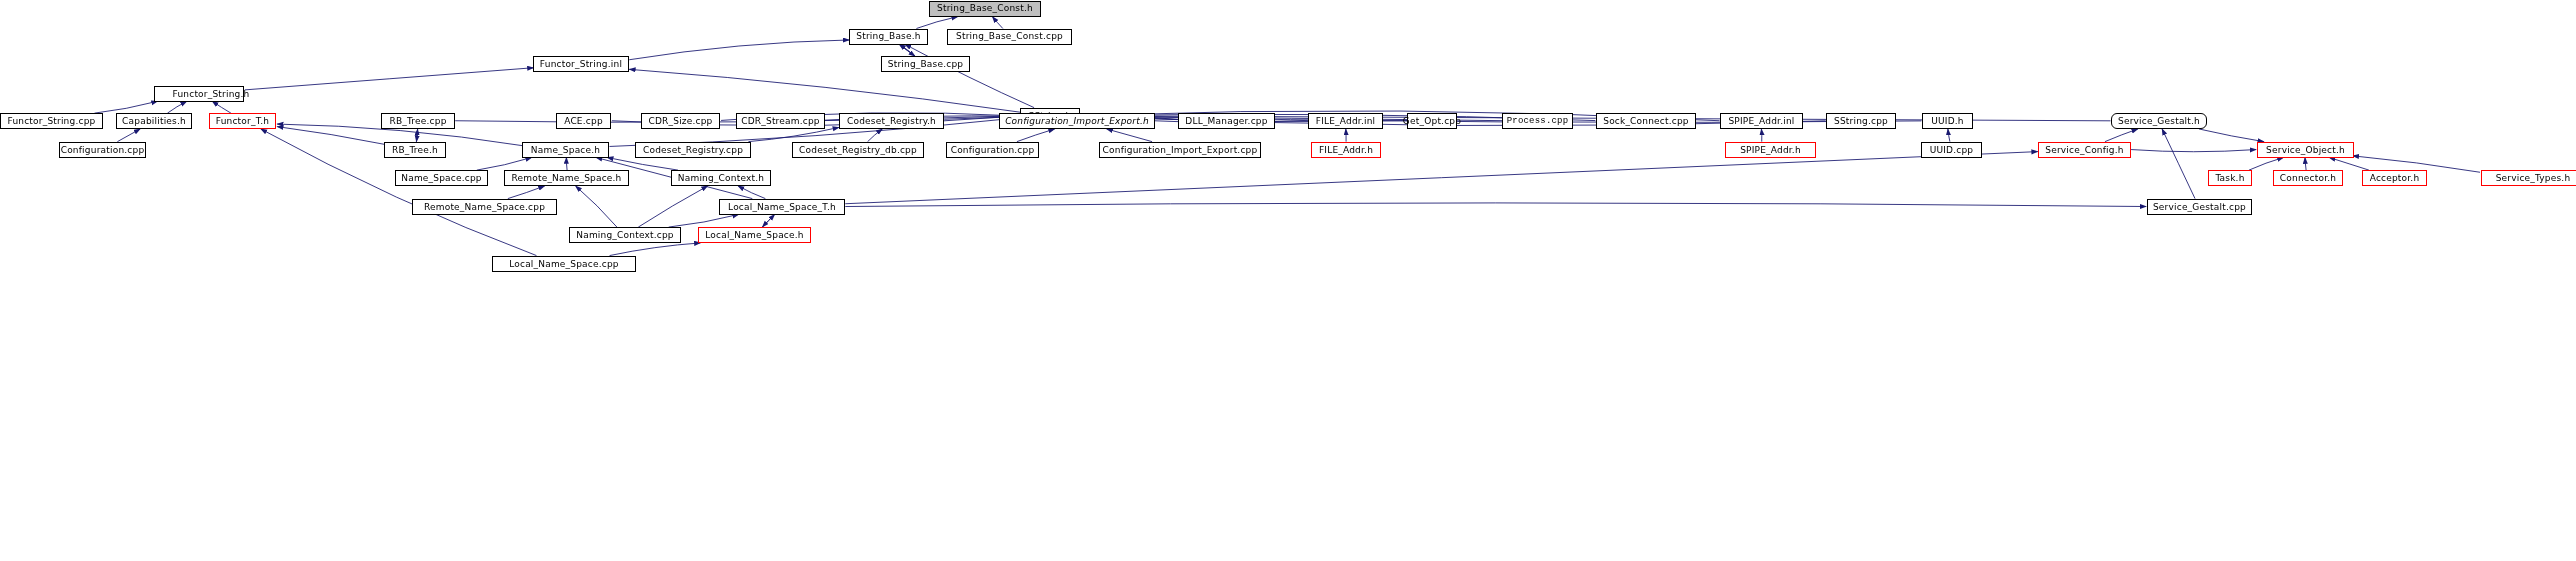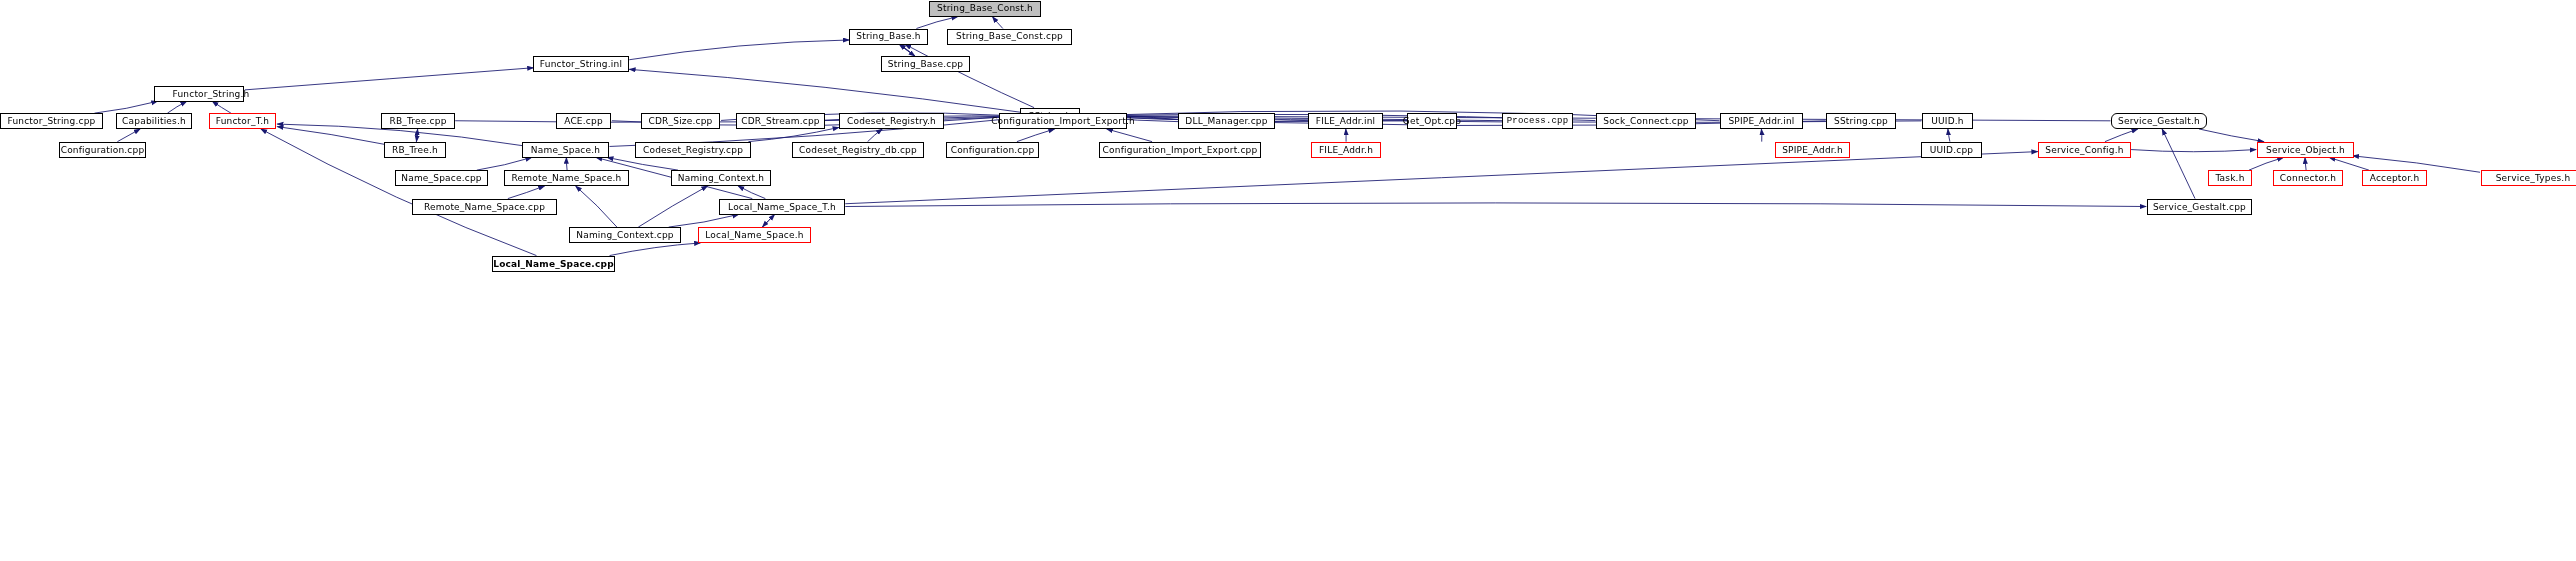--- a/index.html
+++ b/index.html
@@ -147,21 +147,21 @@
       </div>
       <div class="node" style="left: 641px; top: 113px; width: 79px;">
         <span>CDR_Size.cpp</span>
       </div>
       <div class="node" style="left: 736px; top: 113px; width: 89px;">
         <span>CDR_Stream.cpp</span>
       </div>
       <div class="node" style="left: 839px; top: 113px; width: 105px;">
         <span>Codeset_Registry.h</span>
       </div>
-      <div class="node" style="left: 999px; top: 113px; width: 128px;">
+      <div class="node" style="left: 999px; top: 113px; width: 156px; font-style: italic;">
         <span>Configuration_Import_Export.h</span>
       </div>
       <div class="node" style="left: 1178px; top: 113px; width: 97px;">
         <span>DLL_Manager.cpp</span>
       </div>
       <div class="node" style="left: 1308px; top: 113px; width: 75px;">
         <span>FILE_Addr.inl</span>
       </div>
       <div class="node" style="left: 1407px; top: 113px; width: 50px;">
         <span>Get_Opt.cpp</span>
@@ -201,21 +201,21 @@
       </div>
       <div class="node" style="left: 946px; top: 142px; width: 93px;">
         <span>Configuration.cpp</span>
       </div>
       <div class="node" style="left: 1099px; top: 142px; width: 162px;">
         <span>Configuration_Import_Export.cpp</span>
       </div>
       <div class="node red" style="left: 1311px; top: 142px; width: 70px;">
         <span>FILE_Addr.h</span>
       </div>
-      <div class="node red" style="left: 1775px; top: 142px; width: 75px;">
+      <div class="node red" style="left: 1725px; top: 142px; width: 91px;">
         <span>SPIPE_Addr.h</span>
       </div>
       <div class="node" style="left: 1921px; top: 142px; width: 61px;">
         <span>UUID.cpp</span>
       </div>
       <div class="node red" style="left: 2038px; top: 142px; width: 93px;">
         <span>Service_Config.h</span>
       </div>
       <div class="node red" style="left: 2257px; top: 142px; width: 97px;">
         <span>Service_Object.h</span>
@@ -249,18 +249,18 @@
       </div>
       <div class="node" style="left: 2147px; top: 199px; width: 105px;">
         <span>Service_Gestalt.cpp</span>
       </div>
       <div class="node" style="left: 569px; top: 227px; width: 112px;">
         <span>Naming_Context.cpp</span>
       </div>
       <div class="node red" style="left: 698px; top: 227px; width: 113px;">
         <span>Local_Name_Space.h</span>
       </div>
-      <div class="node" style="left: 492px; top: 256px; width: 123px; font-weight: bold;">
+      <div class="node" style="left: 492px; top: 256px; width: 144px;">
         <span>Local_Name_Space.cpp</span>
       </div>
     </div>
 </div>
 
 
 </body></html>

